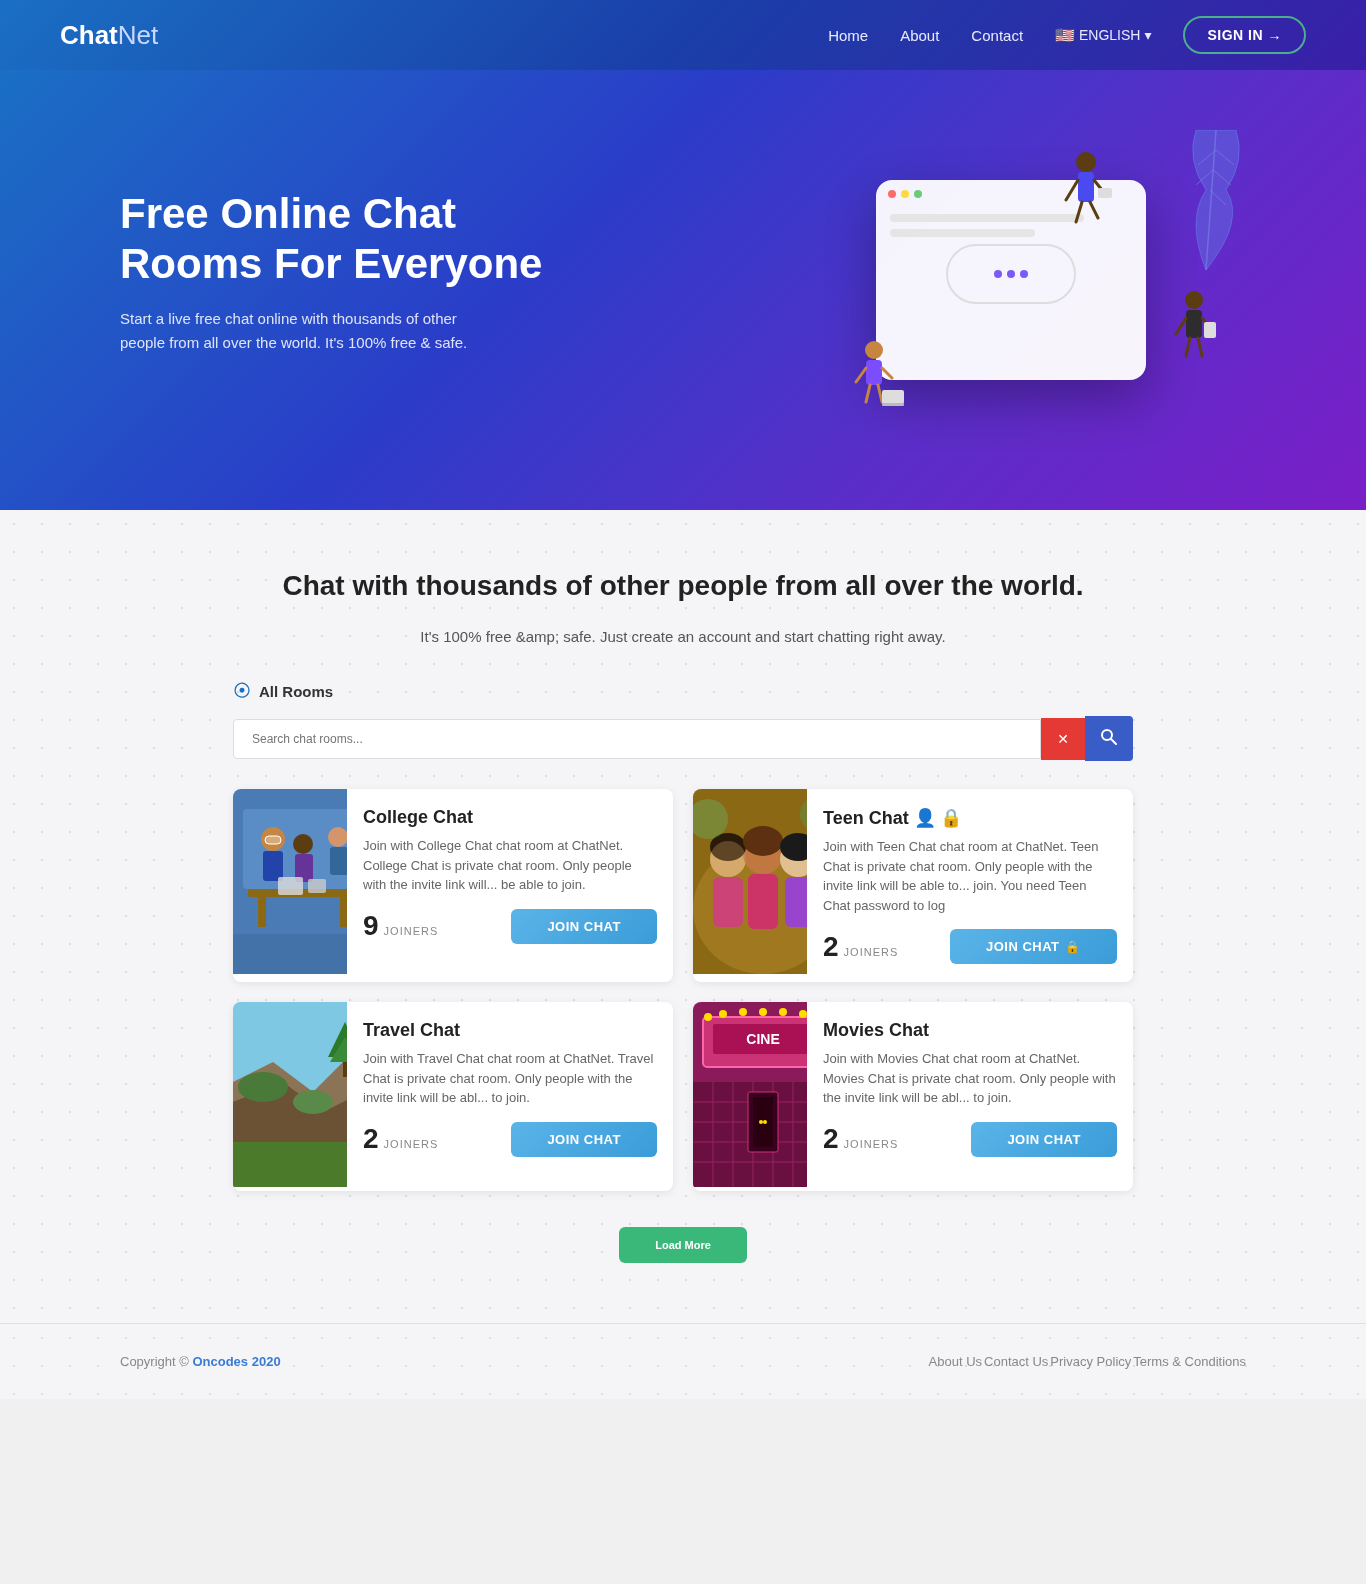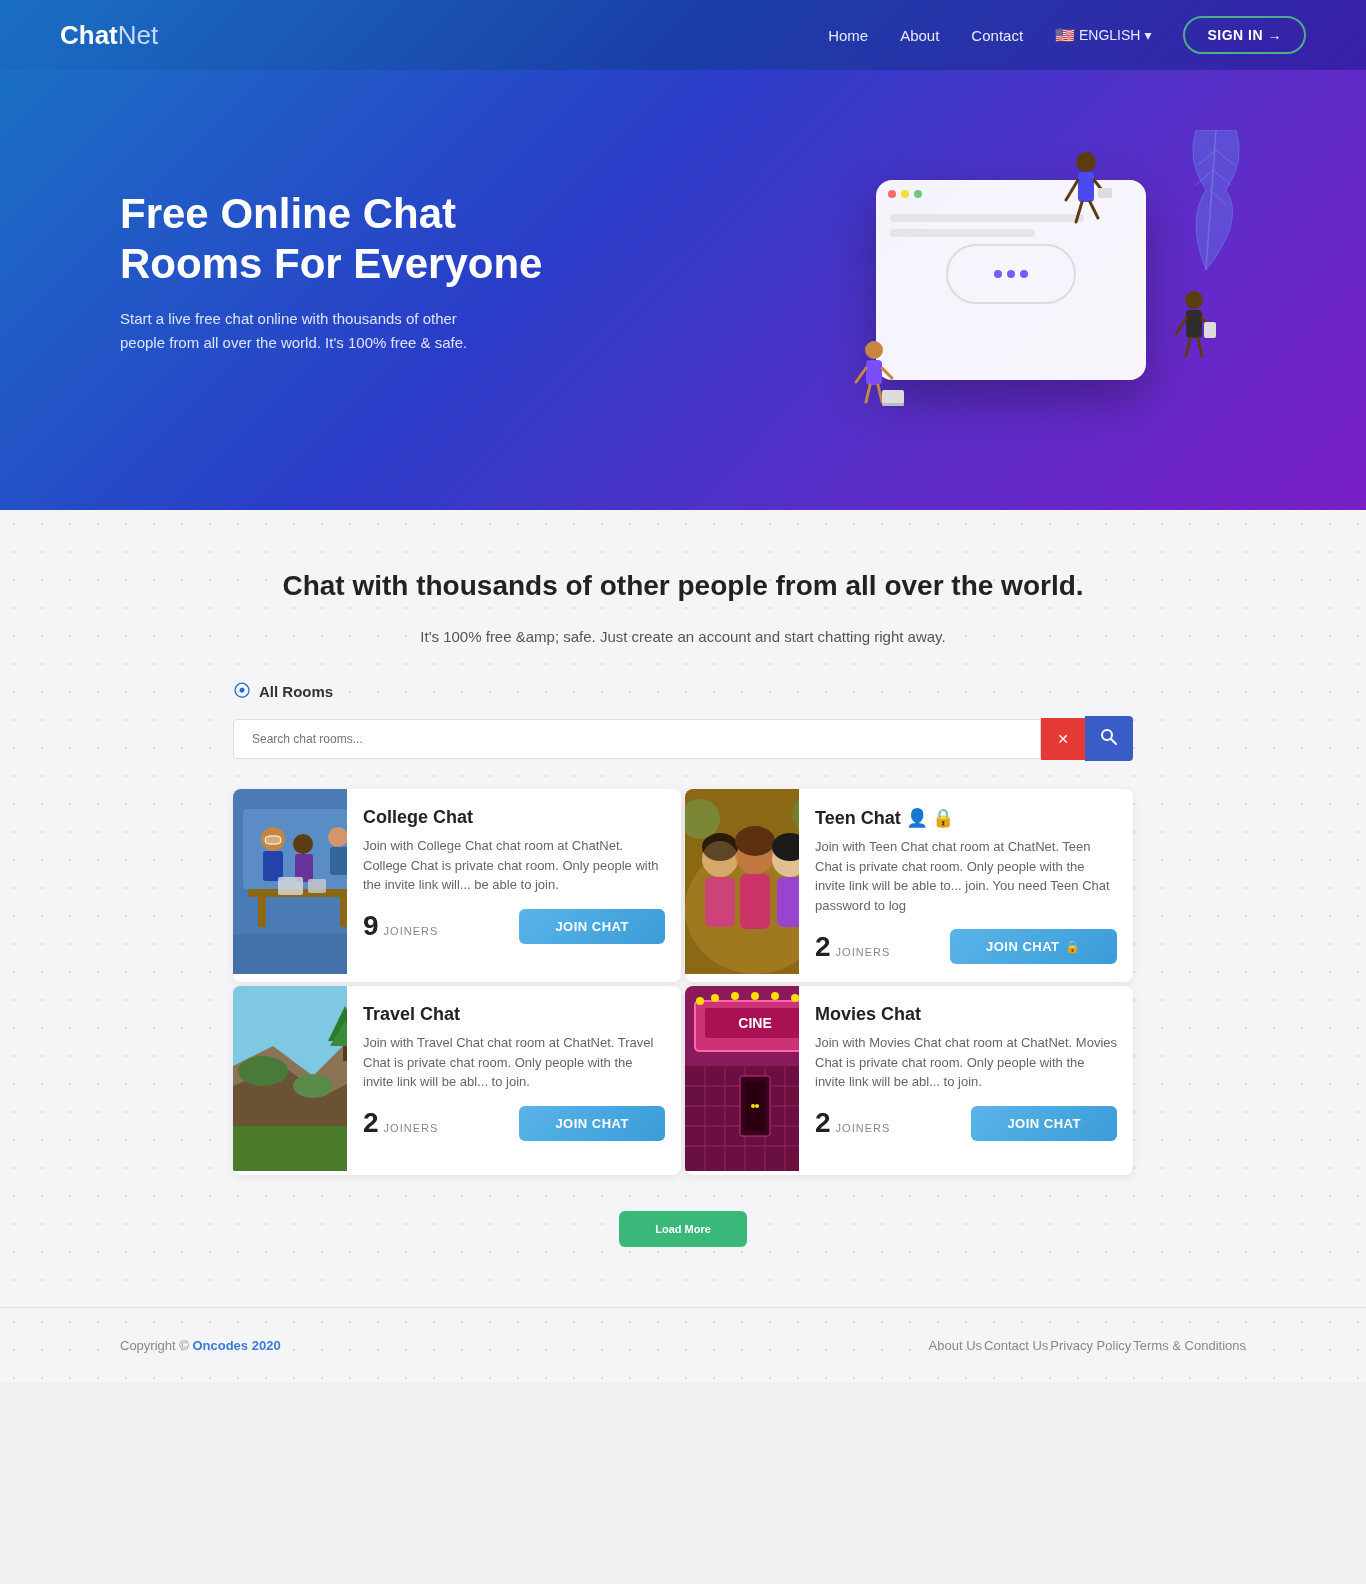--- a/index.html
+++ b/index.html
@@ -98,21 +98,21 @@
       background: #3a5cc7;
       border: none;
       color: #fff;
       padding: 13px 16px;
       cursor: pointer;
       font-size: 14px;
       border-radius: 0 4px 4px 0;
     }
 
     
-    .cards-grid { display: grid; grid-template-columns: 1fr 1fr; gap: 4px; max-width: 900px; margin: 8px auto; }
+    .cards-grid { display: grid; grid-template-columns: 1fr 1fr; gap: 20px; max-width: 900px; margin: 8px auto; }
     .chat-card {
       background: #fff;
       border-radius: 8px;
       display: flex;
       overflow: hidden;
       box-shadow: 0 2px 8px rgba(0,0,0,0.08);
     }
     .card-image {
       width: 114px;
       min-height: 180px;

